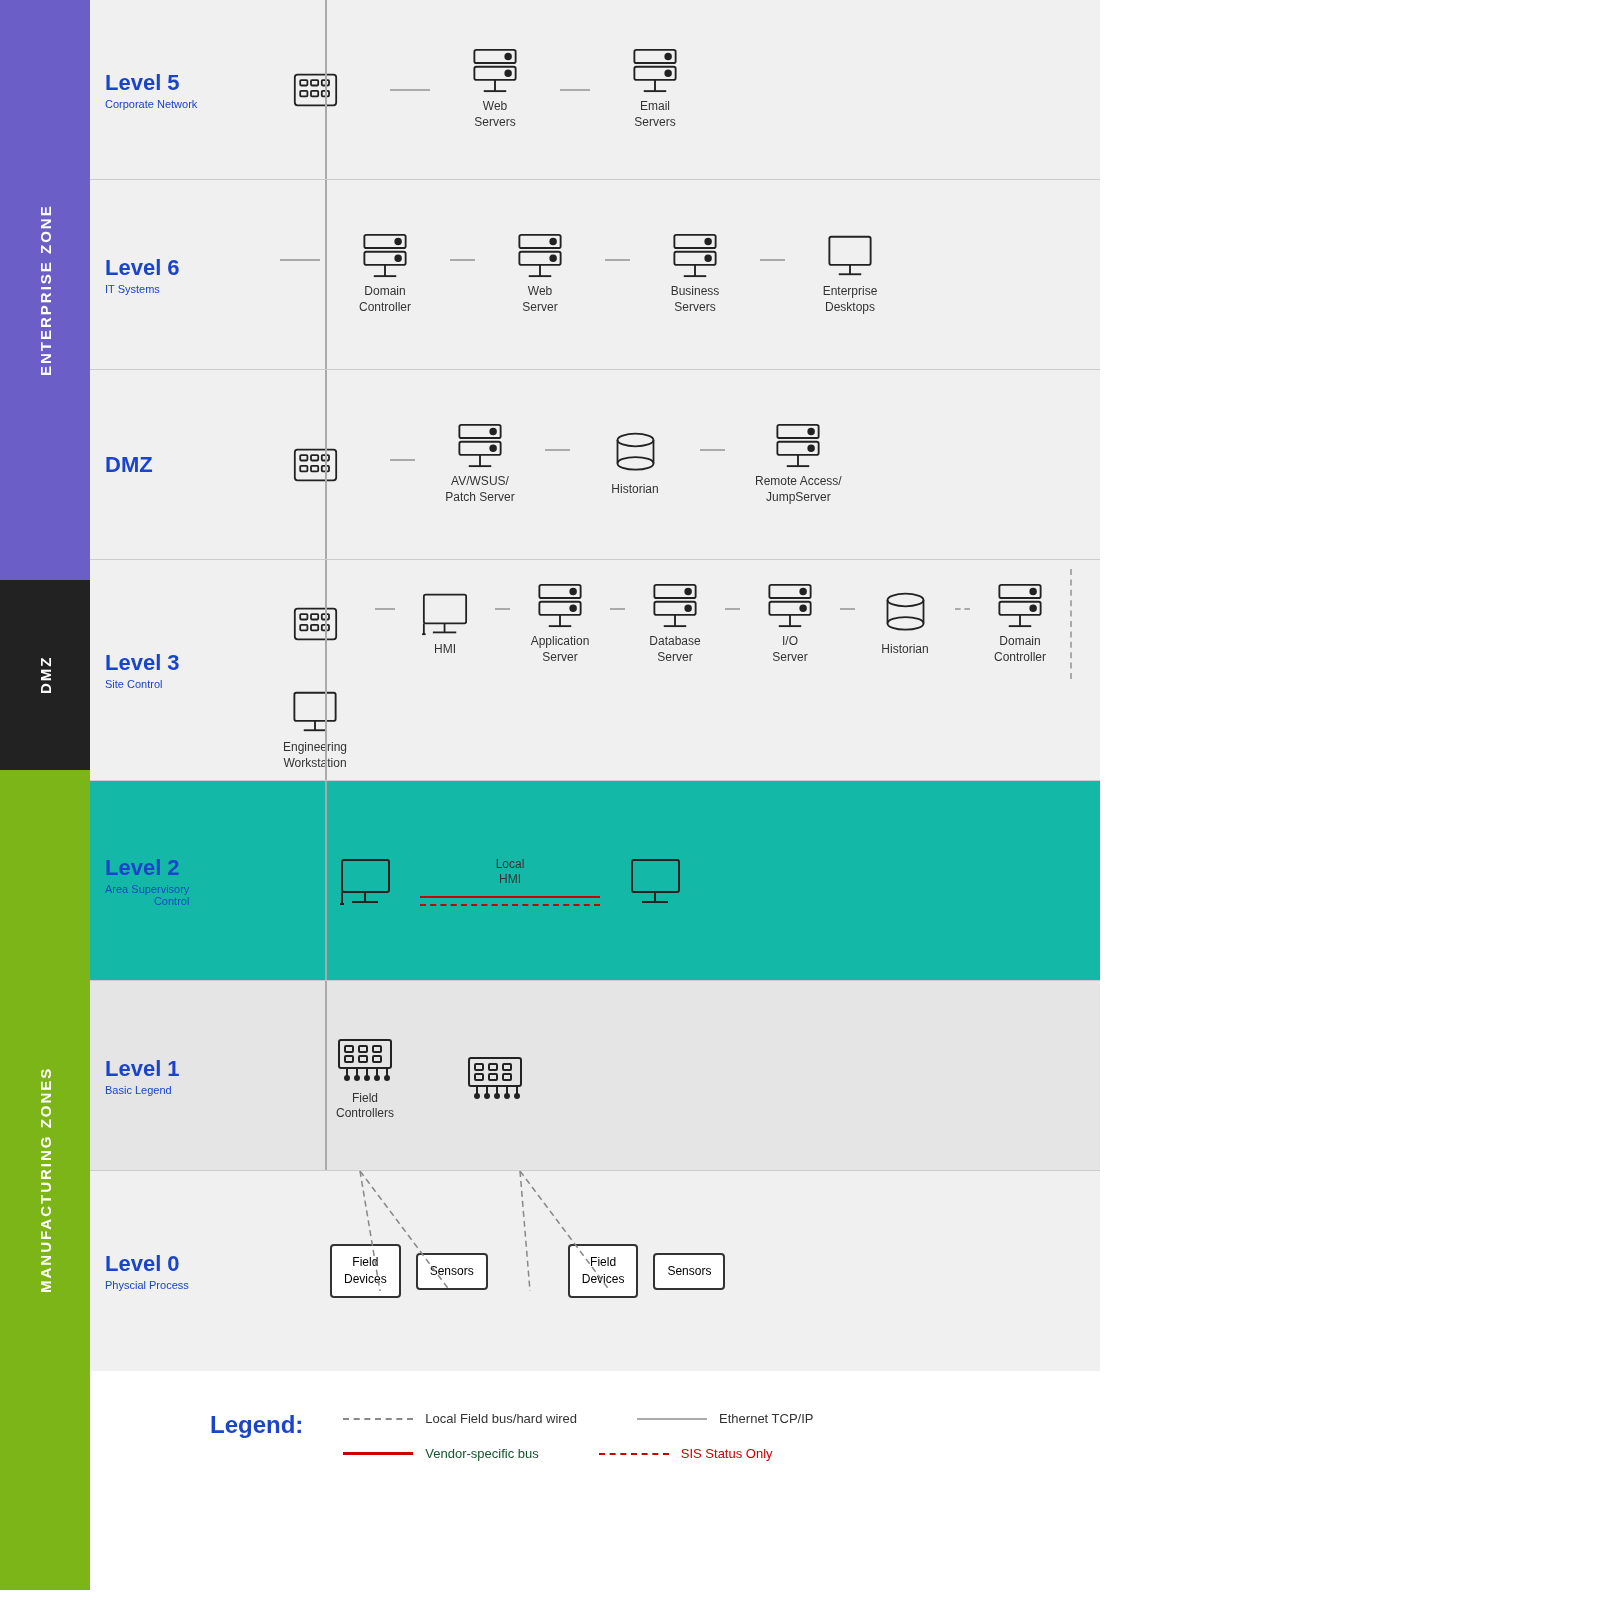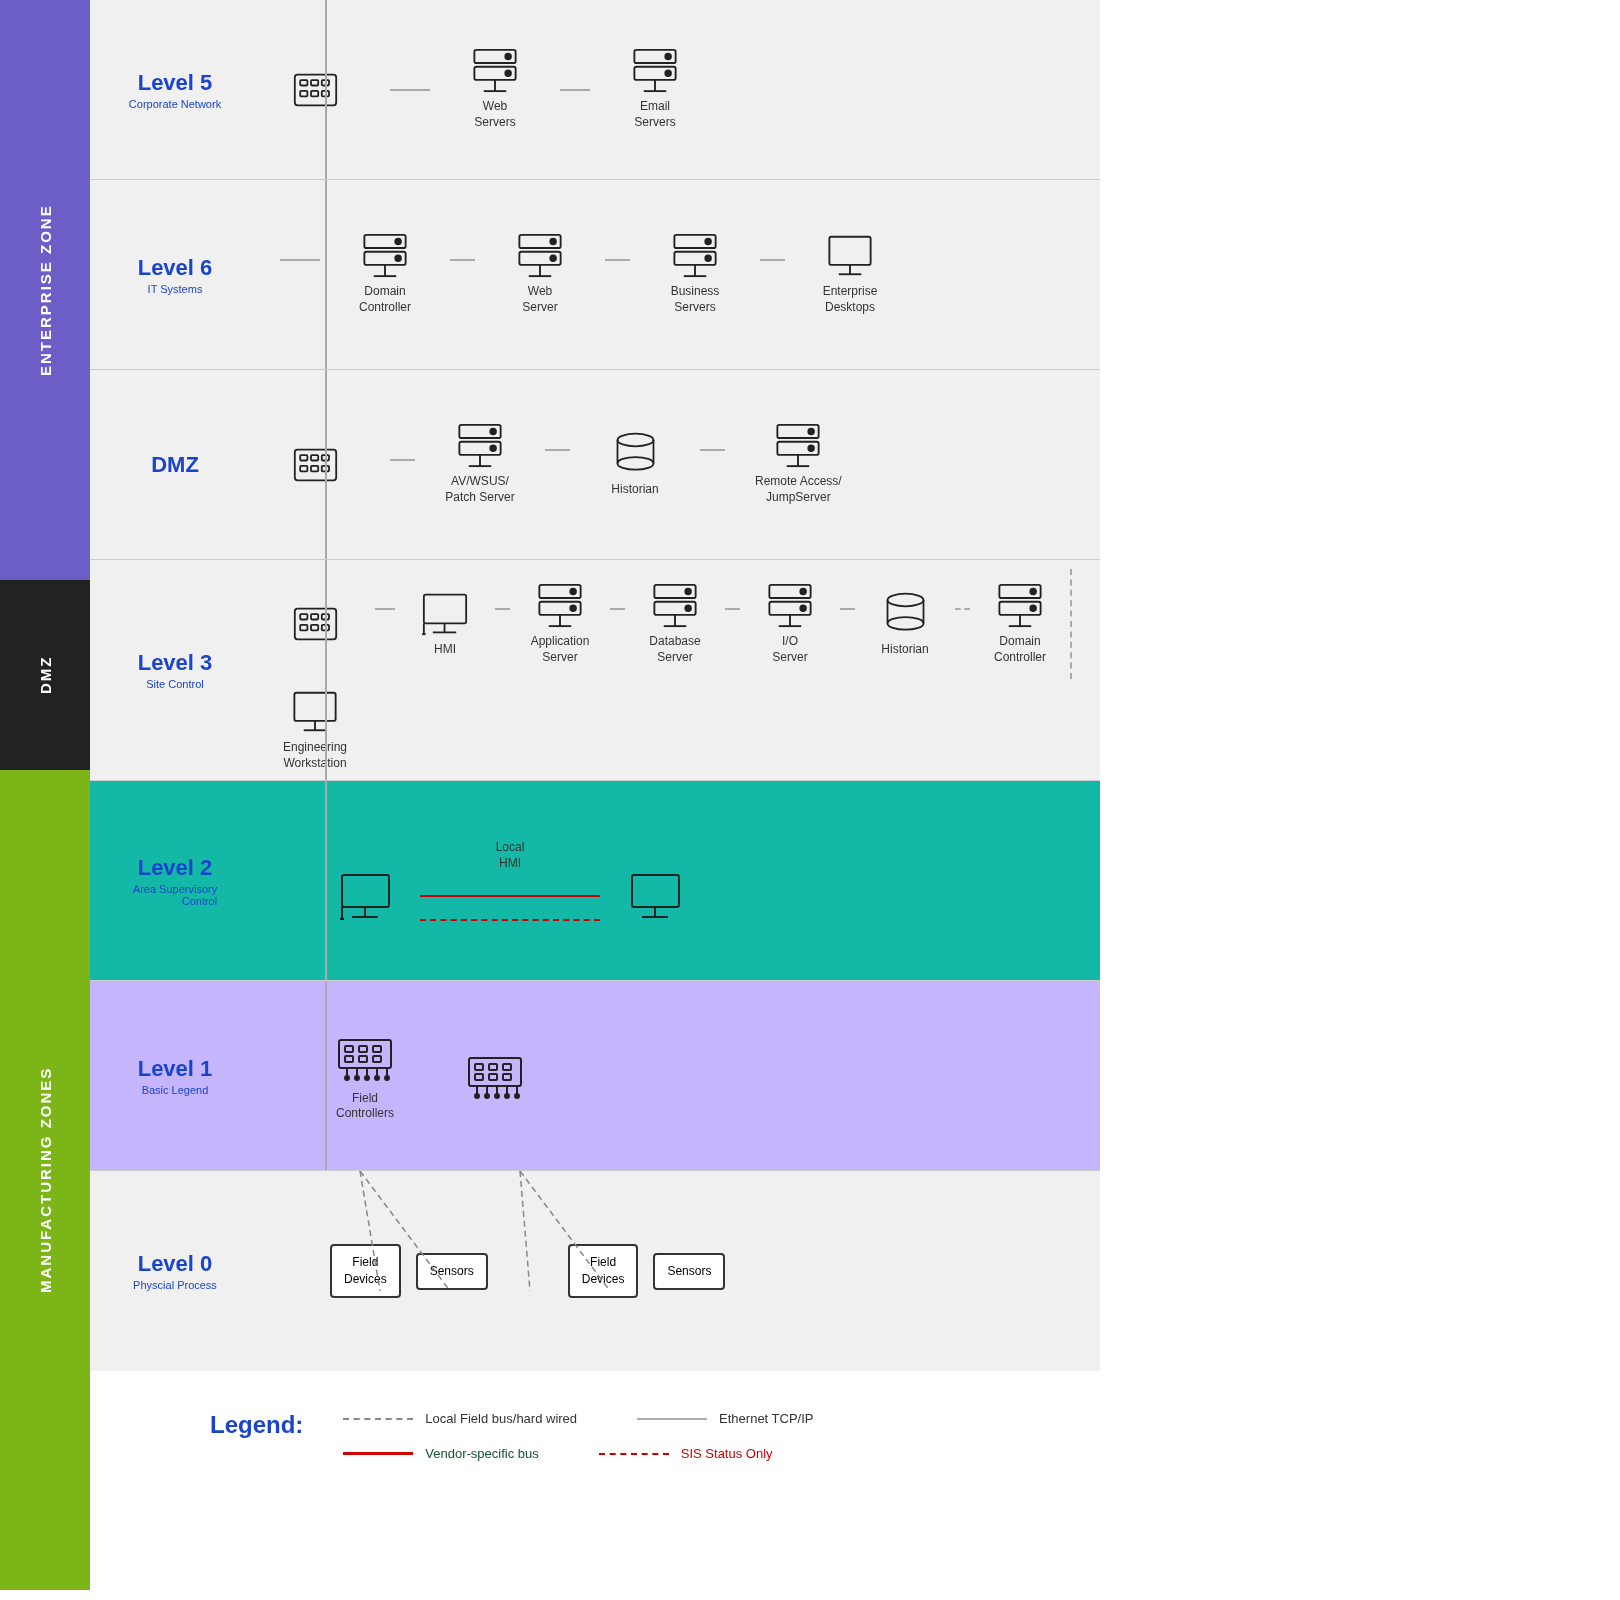--- a/index.html
+++ b/index.html
@@ -64,21 +64,21 @@
       background: #f5f5f5;
       min-height: 190px;
     }
 
     .level-label {
       width: 170px;
       padding: 20px 15px;
       display: flex;
       flex-direction: column;
       justify-content: center;
-      align-items: center;
+      align-items: flex-start;
       text-align: right;
     }
 
     .level-number {
       font-size: 22px;
       font-weight: bold;
       color: #1a44cc;
     }
 
     .level-name {
@@ -476,39 +476,39 @@
           <div class="device-item">
             <svg viewBox="0 0 55 50" width="55" height="50" fill="none" stroke="#222" stroke-width="2">
               <rect x="4" y="4" width="47" height="32" rx="2"></rect>
               <line x1="27" y1="36" x2="27" y2="46"></line>
               <line x1="14" y1="46" x2="40" y2="46"></line>
               <line x1="4" y1="36" x2="4" y2="48"></line>
               <line x1="2" y1="48" x2="6" y2="48"></line>
             </svg>
           </div>
 
-          <div style="display:flex;flex-direction:column;align-items:center;gap:16px;">
+          <div style="display:flex;flex-direction:column;align-items:center;gap:0;">
             <span class="device-label" style="margin-bottom:8px;">Local<br>HMI</span>
 
             <div style="width:180px;height:2px;background:#cc0000;"></div>
             <div style="width:180px;height:0;border-top:2px dashed #cc0000;margin-top:6px;"></div>
           </div>
 
           <div class="device-item">
             <svg viewBox="0 0 55 50" width="55" height="50" fill="none" stroke="#222" stroke-width="2">
               <rect x="4" y="4" width="47" height="32" rx="2"></rect>
               <line x1="27" y1="36" x2="27" y2="46"></line>
               <line x1="14" y1="46" x2="40" y2="46"></line>
             </svg>
           </div>
         </div>
       </div>
     </div>
 
-    <div class="level-row" style="background:#c4b5fd; min-height:190px;">
+    <div class="level-row" style="background:#e5e5e5; min-height:190px;">
       <div class="level-label">
         <span class="level-number">Level 1</span>
         <span class="level-name">Basic Legend</span>
       </div>
       <div class="level-content" style="position:relative; padding-left:70px;">
 
         <div style="position:absolute;left:65px;top:0;bottom:0;width:2px;background:#aaa;"></div>
 
         <div style="display:flex; align-items:center; gap:60px;">
 

